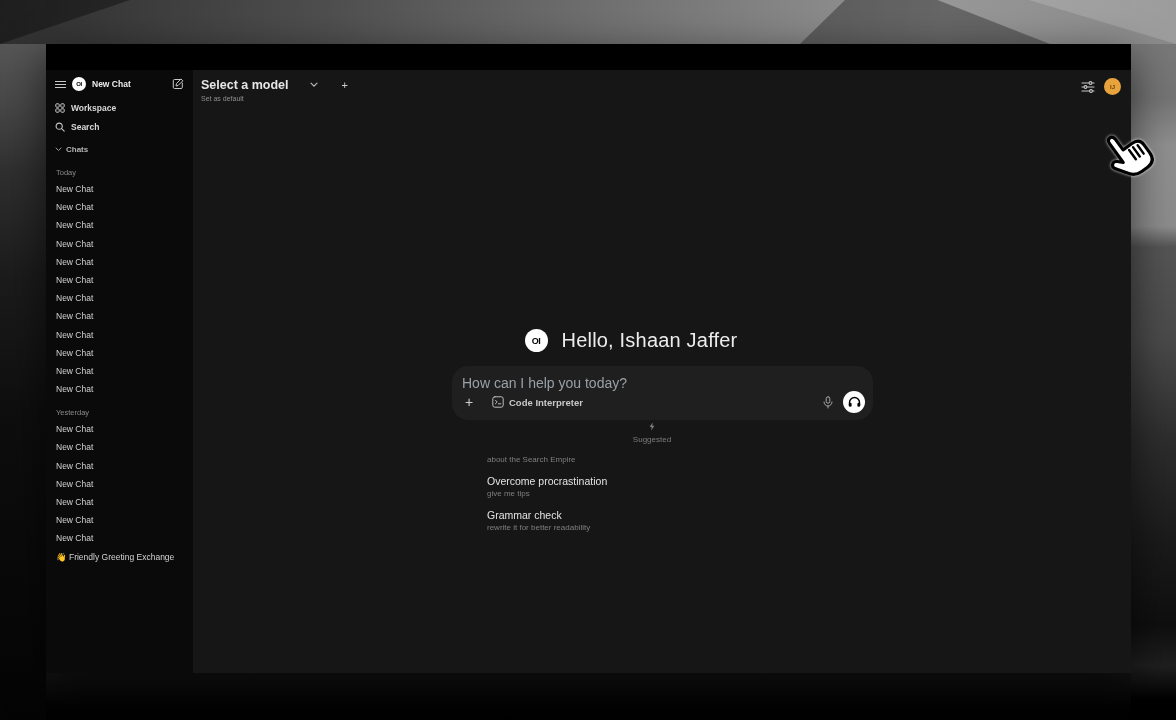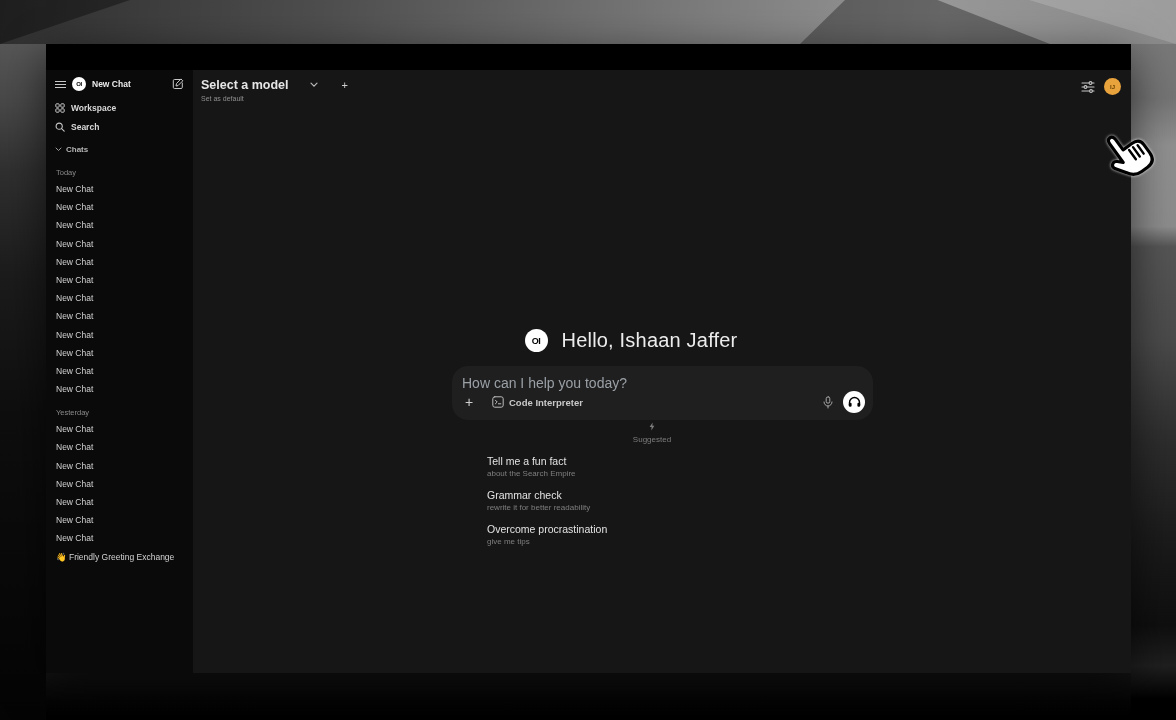--- a/index.html
+++ b/index.html
@@ -268,30 +268,29 @@
       <div class="suggested">
         <div class="suggested-head">
           <span class="icon">
             <svg width="6" height="9" viewBox="0 0 6 9">
                 <path d="M3.6.4L.6 5h2L2.3 8.6 5.4 3.8h-2z" fill="#7d7d7d"></path>
               </svg>
           </span>
           <span>Suggested</span>
         </div>
         <div class="sug-item">
-          <div class="sug-title">Tell me a fun fact</div>
           <div class="sug-sub">about the Search Empire</div>
+        </div>
+        <div class="sug-item">
+          <div class="sug-title">Overcome procrastination</div>
+          <div class="sug-sub">give me tips</div>
         </div>
         <div class="sug-item">
           <div class="sug-title">Grammar check</div>
           <div class="sug-sub">rewrite it for better readability</div>
-        </div>
-        <div class="sug-item">
-          <div class="sug-title">Overcome procrastination</div>
-          <div class="sug-sub">give me tips</div>
         </div>
       </div>
     </div>
   </div>
 
   <div class="cursor">
     <svg width="58" height="60" viewBox="0 0 48 48" style="overflow:visible">
       <g transform="rotate(-36 24 24)">
         <path d="M22 4 C19.5 4 19 6 19 8 L19 27 L15.5 23.5 C13 21 8.5 23 10.5 27 L16 35 C18.5 40 22 42 27 42 L33 42 C38.5 42 41.5 39 41.5 33 L41.5 25 C41.5 20.5 38.5 18.5 34 18.5 L25 18.5 L25 8 C25 6 24.5 4 22 4 Z" fill="#fff" stroke="#000" stroke-width="2.6" stroke-linejoin="round"></path>
         <g stroke="#000" stroke-width="2" stroke-linecap="round">

